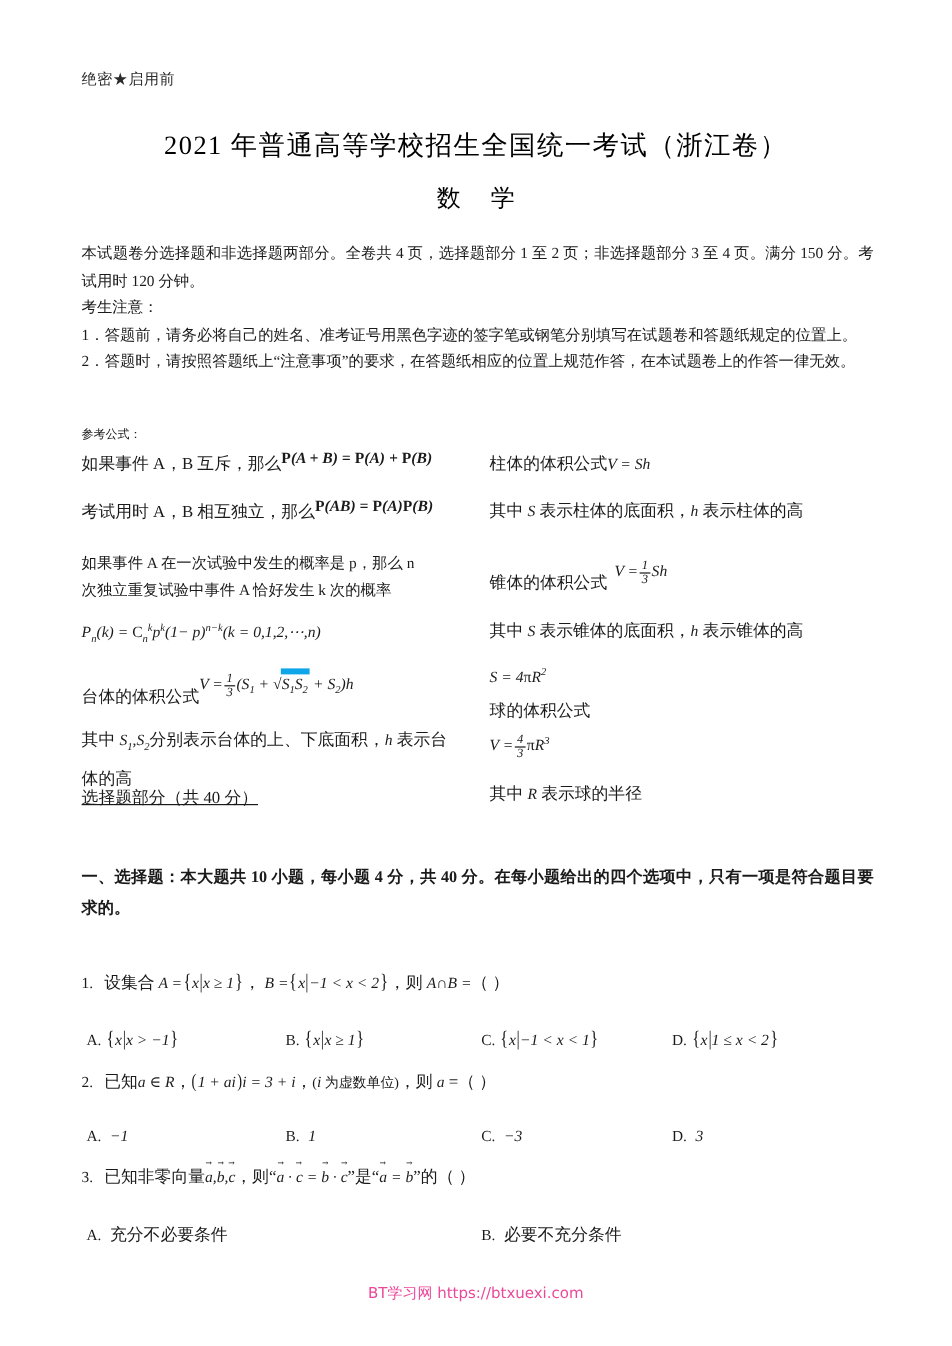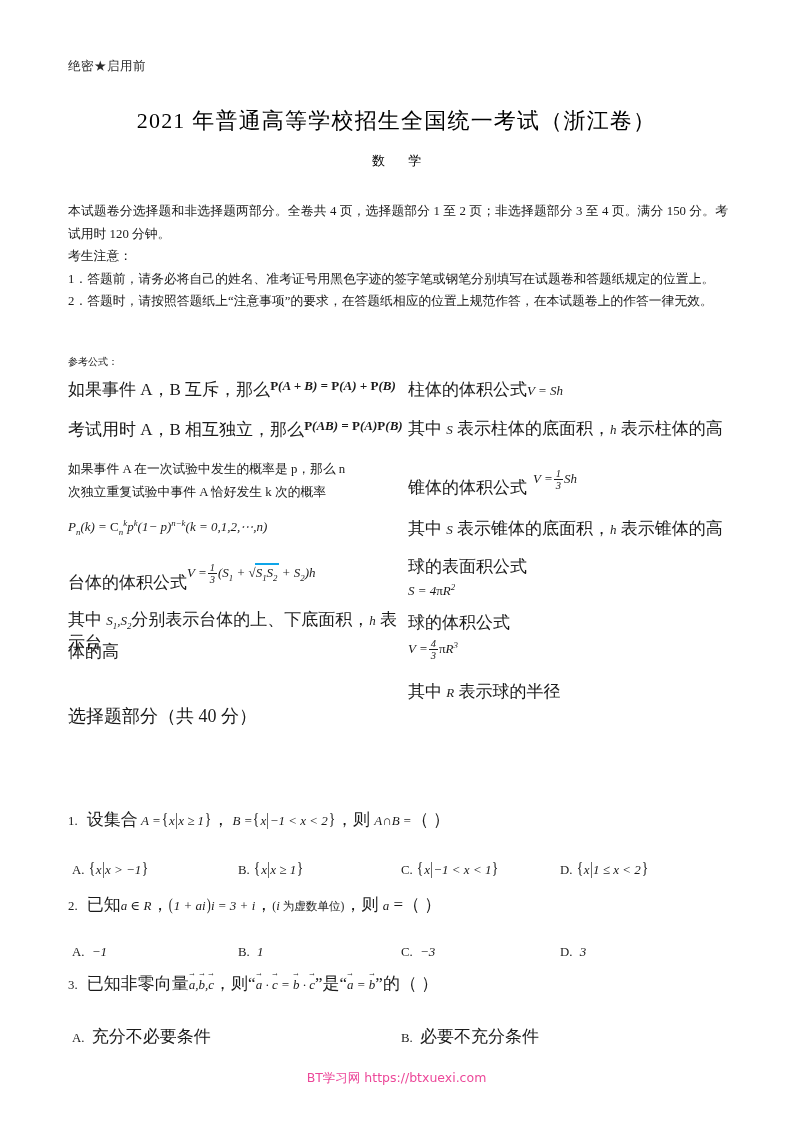--- a/index.html
+++ b/index.html
@@ -36,21 +36,21 @@
     text-align: center;
     font-size: 22px;
     letter-spacing: 1.2px;
     color: #000;
   }
   .doc-subject {
     position: absolute;
     left: 0; right: 0;
     top: 152px;
     text-align: center;
-    font-size: 13px;
+    font-size: 20px;
     letter-spacing: 10px;
     text-indent: 10px;
     color: #000;
   }
   .body-block {
     position: absolute;
     left: 68px;
     width: 660px;
     font-size: 12.8px;
     line-height: 22.5px;
@@ -83,21 +83,21 @@
   .col-right {
     position: absolute;
     left: 340px;
     top: 0;
     width: 320px;
   }
   .frow {
     position: relative;
     margin-bottom: 8px;
   }
-  .txt { font-size: 17px; text-align: center; }
+  .txt { font-size: 14px; text-align: center; }
   .mth {
     font-family: "Liberation Serif", "DejaVu Serif", serif;
     font-style: italic;
     font-size: 13px;
   }
   .mth .up { font-style: normal; }
   .inline-up {
     position: relative;
     top: -5px;
     font-weight: bold;
@@ -108,31 +108,32 @@
     text-align: center;
     font-style: italic;
     line-height: 1.05;
     margin: 0 1px;
   }
   .frac .num { display: block; font-size: 10.5px; border-bottom: 1px solid #1a1a1a; padding: 0 2px;}
   .frac .den { display: block; font-size: 10.5px; padding: 0 2px;}
   sub { font-size: 0.68em; }
   sup { font-size: 0.68em; }
   .sqrt {
-    border-top: 2px solid #0ea5e9;
+    border-top: 5px solid #0ea5e9;
     padding: 0 1px 0 1px;
     margin-left: -1px;
   }
   .radical { font-style: normal; }
 
   .sec-part {
     position: absolute;
     left: 68px;
-    top: 704px;
-    font-size: 18px;
+    top: 656px;
+    font-size: 14px;
+    text-decoration: underline;
   }
   .sec-head {
     position: absolute;
     left: 68px;
     top: 718px;
     width: 660px;
     font-size: 13.5px;
     font-weight: bold;
     line-height: 26px;
     text-align: justify;
@@ -260,42 +261,40 @@
       </div>
 
       <div class="frow" style="height:42px;">
         <span class="txt" style="position:relative; top:9px;">锥体的体积公式</span><span class="mth" style="position:relative; top:-1px; margin-left:6px;"><span>V</span> =<span class="frac"><span class="num">1</span><span class="den">3</span></span><span>Sh</span></span>
       </div>
 
       <div class="frow" style="height:30px;">
         <span class="txt">其中 </span><span class="mth">S</span><span class="txt"> 表示锥体的底面积，</span><span class="mth">h</span><span class="txt"> 表示锥体的高</span>
       </div>
 
-      <div class="frow" style="height:19px;">
-        <span class="txt">球的表面积公式</span>
-      </div>
       <div class="frow" style="height:21px;">
         <span class="mth"><span>S</span> = 4<span class="up">π</span><span>R</span><sup>2</sup></span>
       </div>
 
       <div class="frow" style="height:19px;">
         <span class="txt">球的体积公式</span>
       </div>
       <div class="frow" style="height:34px;">
         <span class="mth"><span>V</span> =<span class="frac"><span class="num">4</span><span class="den">3</span></span><span class="up">π</span><span>R</span><sup>3</sup></span>
       </div>
 
       <div class="frow" style="height:22px;">
         <span class="txt">其中 </span><span class="mth">R</span><span class="txt"> 表示球的半径</span>
       </div>
 
     </div>
   </div>
 
   <div class="sec-part">选择题部分（共 40 分）</div>
+  <div class="sec-head">一、选择题：本大题共 10 小题，每小题 4 分，共 40 分。在每小题给出的四个选项中，只有一项是符合题目要求的。</div>
 
   <div class="question q1">
     <div class="qstem">
       <span>1.</span>
       <span class="txt" style="margin-left:6px;">设集合</span>
       <span class="mth"><span>A</span> =<span class="bigbrace">{</span><span>x</span><span class="bigbrace">|</span><span>x</span> ≥ 1<span class="bigbrace">}</span></span><span class="txt">，</span>
       <span class="mth"><span>B</span> =<span class="bigbrace">{</span><span>x</span><span class="bigbrace">|</span>−1 &lt; <span>x</span> &lt; 2<span class="bigbrace">}</span></span><span class="txt">，则 </span><span class="mth"><span>A</span>∩<span>B</span> =</span><span class="txt">（      ）</span>
     </div>
     <div class="opts">
       <div class="opt" style="left:4px;">

